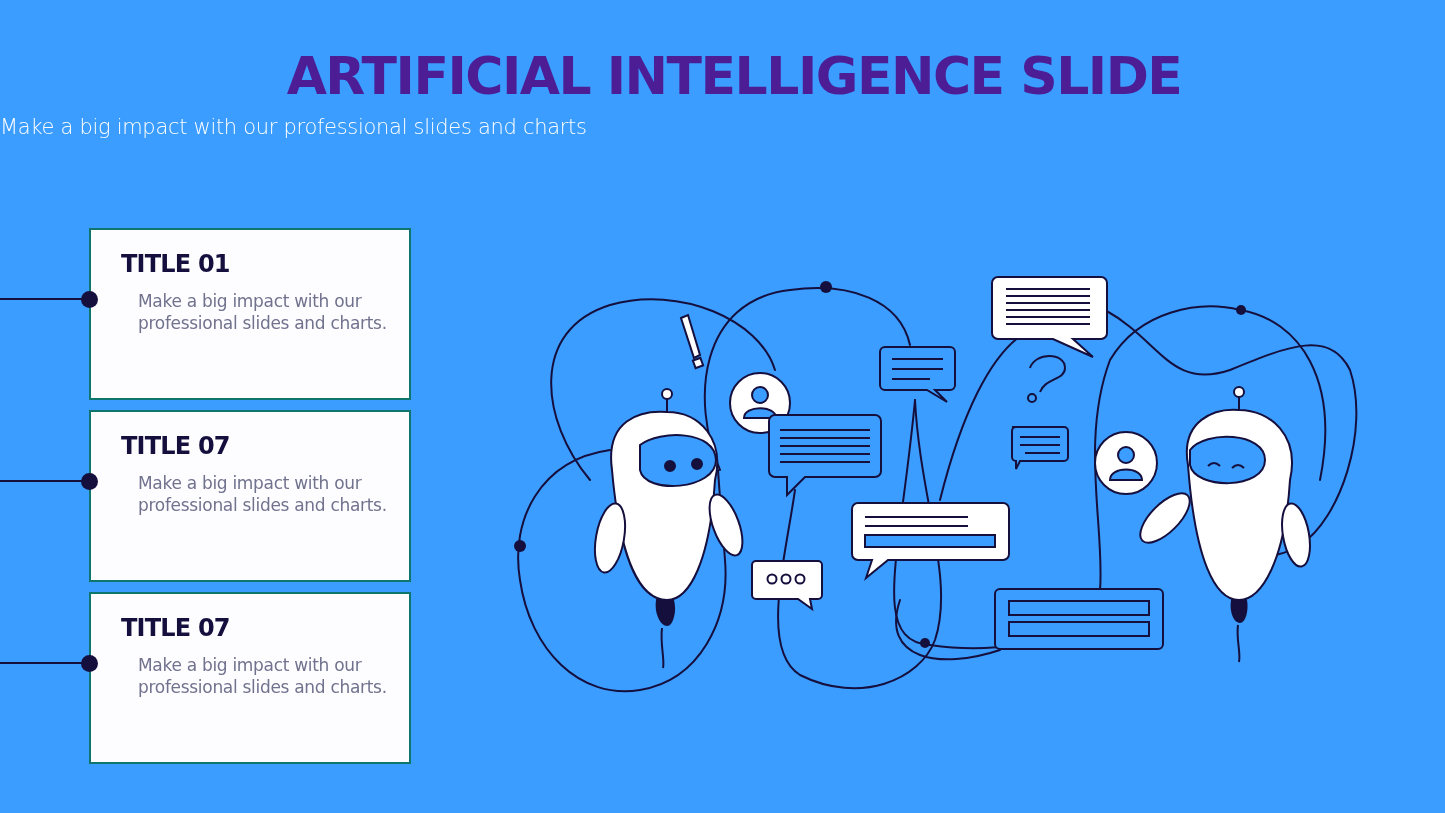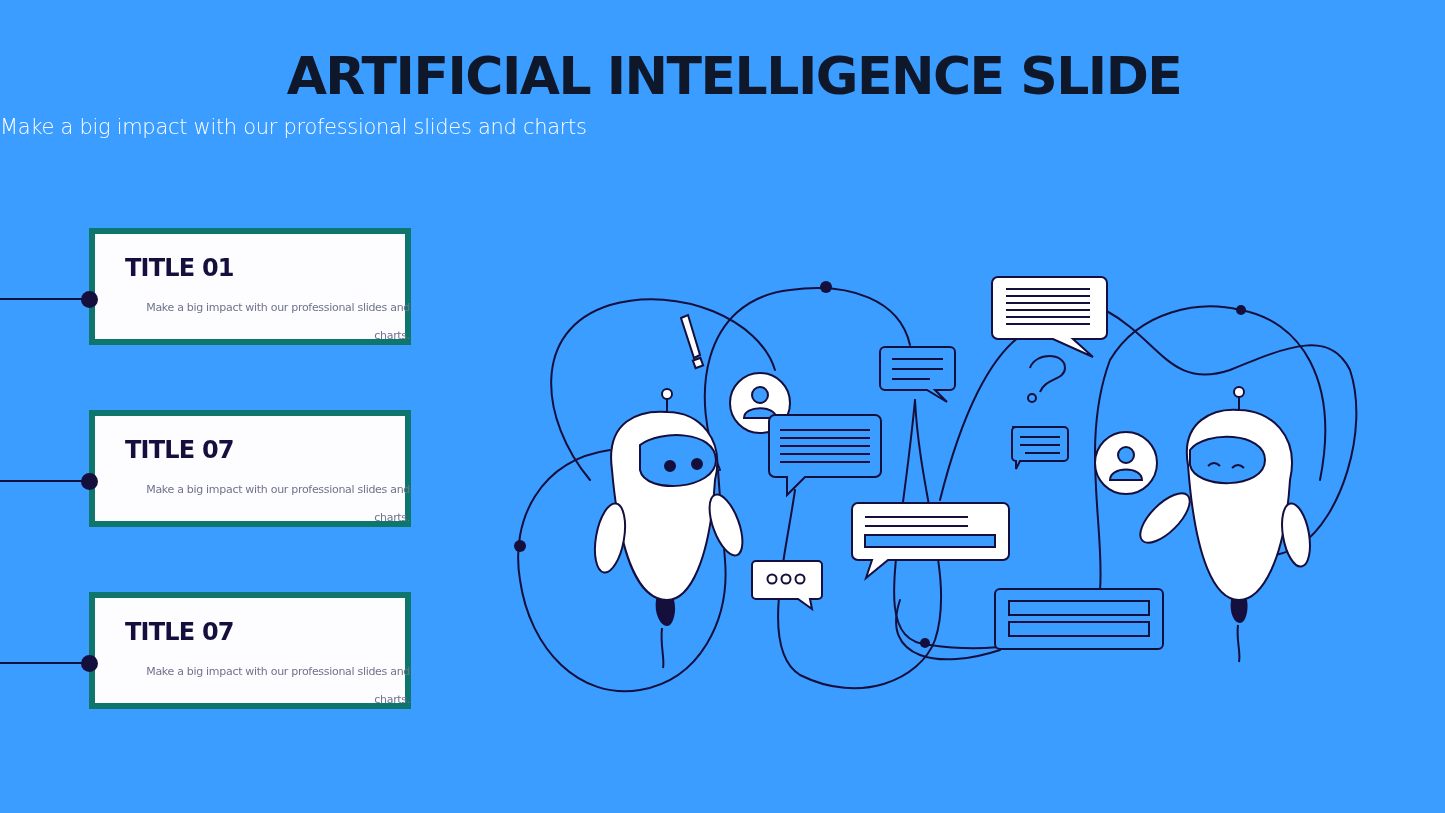--- a/index.html
+++ b/index.html
@@ -4,50 +4,50 @@
 <style>
   html, body { margin: 0; padding: 0; }
   body {
     width: 1445px; height: 813px; overflow: hidden;
     background: #3b9dff;
     font-family: "Liberation Sans", "DejaVu Sans", sans-serif;
     position: relative;
   }
   .slide-title {
     position: absolute; left: 0; right: 0; top: 46px;
-    text-align: center; color: #0f172a;
+    text-align: center; color: #4c1d95;
     font-weight: 700; font-size: 52px; letter-spacing: -1.5px;
     font-family: "DejaVu Sans", sans-serif;
     padding-left: 23px;
   }
   .slide-subtitle {
     position: absolute; left: 0; right: 0; top: 115px;
     text-align: left; color: #ffffff; font-size: 21px;
     font-family: "DejaVu Sans", sans-serif; font-weight: 300;
     letter-spacing: -0.3px;
   }
   .connector {
     position: absolute; left: 0; height: 2px; width: 90px; background: #150f3e;
   }
   .dot {
     position: absolute; width: 17px; height: 17px; border-radius: 50%;
     background: #150f3e;
   }
   .card {
-    position: absolute; left: 89px; width: 322px; height: 117px;
-    background: #fdfdff; border: 6px solid #0f766e; box-sizing: border-box; text-align: right;
+    position: absolute; left: 89px; width: 322px; height: 172px;
+    background: #fdfdff; border: 2px solid #0f766e; box-sizing: border-box;
   }
   .card-title {
     position: absolute; left: 30px; top: 20px;
     font-weight: 700; font-size: 24px; color: #150f3e;
     font-family: "DejaVu Sans", sans-serif; letter-spacing: -0.8px;
   }
   .card-body {
-    position: absolute; left: 30px; top: 60px; width: 285px;
-    font-size: 11px; line-height: 28px; color: #70728e;
+    position: absolute; left: 47px; top: 60px; width: 285px;
+    font-size: 17px; line-height: 22px; color: #70728e;
     font-family: "DejaVu Sans", sans-serif; letter-spacing: -0.3px;
   }
   .illustration { position: absolute; left: 500px; top: 255px; }
 </style>
 </head>
 <body>
 
 <div class="slide-title">ARTIFICIAL INTELLIGENCE SLIDE</div>
 <div class="slide-subtitle">Make a big impact with our professional slides and charts</div>
 

